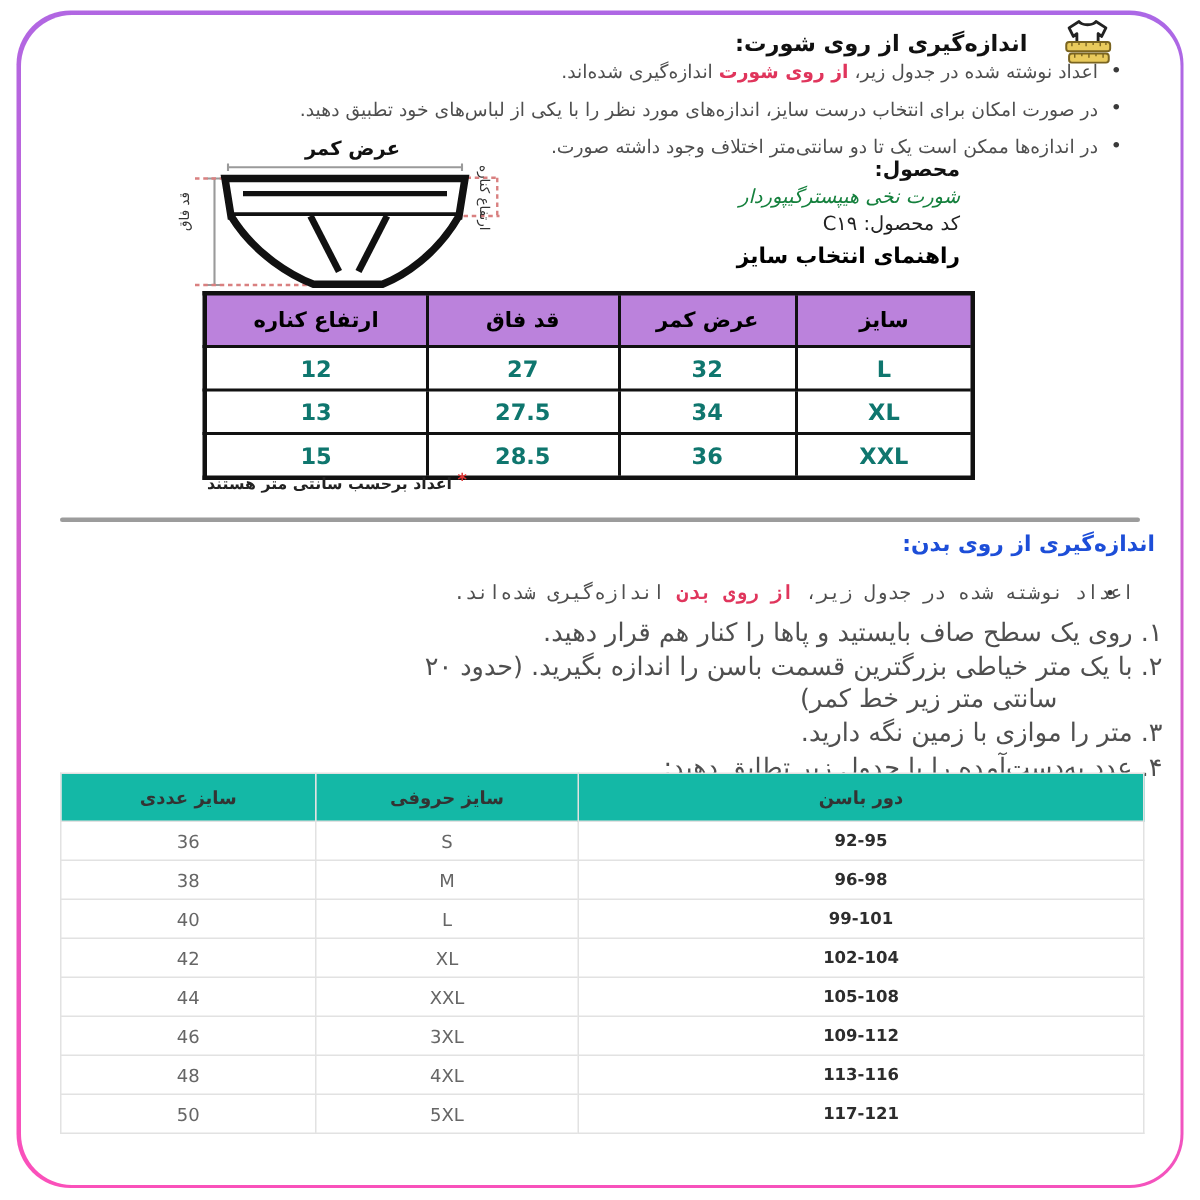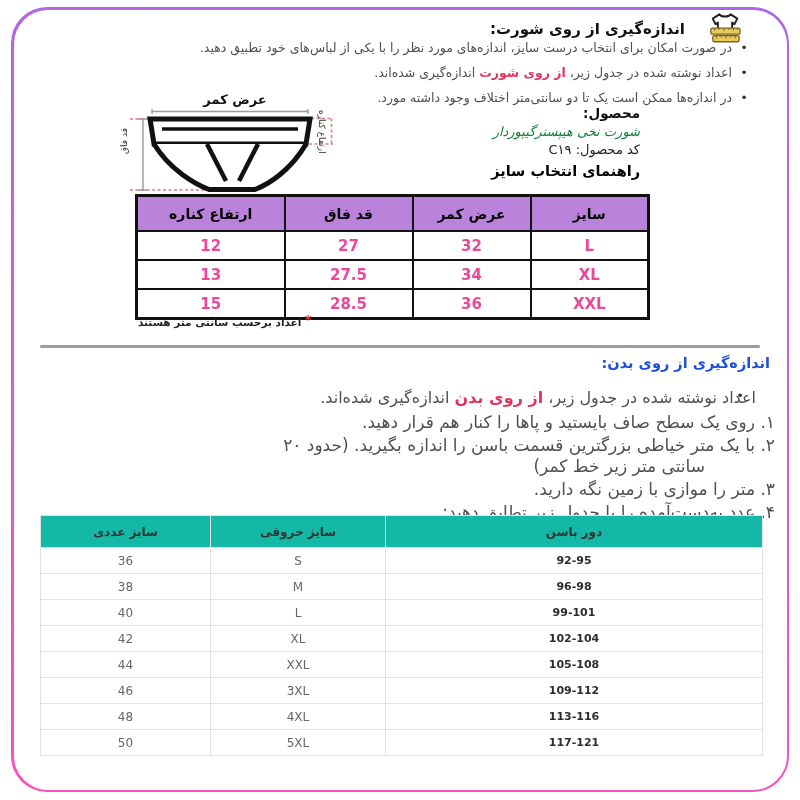--- a/index.html
+++ b/index.html
@@ -34,31 +34,31 @@
   .product{position:absolute;right:160px;top:104px;text-align:right;line-height:18.5px;}
   .product .p-label{font-size:13.5px;font-weight:bold;color:#111;text-align:right;}
   .product .p-name{font-size:13px;color:#15803d;font-style:italic;}
   .product .p-code{font-size:13px;color:#222;}
   .product .p-guide{font-size:14.5px;font-weight:bold;color:#000;margin-top:2px;}
   
   .size-table{position:absolute;left:135px;top:194px;width:512px;border-collapse:collapse;
     border:3px solid #111;table-layout:fixed;}
   .size-table th,.size-table td{border:2px solid #111;text-align:center;padding:0;}
   .size-table th{background:#bb82dc;color:#000;font-size:14px;font-weight:bold;height:33px;}
-  .size-table td{font-size:15px;font-weight:bold;color:#ec4899;height:27px;}
+  .size-table td{font-size:15px;font-weight:bold;color:#0f766e;height:27px;}
   
   .footnote{position:absolute;left:138px;top:313px;direction:rtl;font-size:10.5px;
     font-weight:bold;color:#222;}
   .footnote .star{color:#e03535;font-size:12px;vertical-align:2px;}
   
   .divider{position:absolute;left:40px;right:40px;top:345px;height:3px;background:#9c9c9c;border-radius:2px;}
   
   .s2-title{position:absolute;right:30px;top:355px;font-size:14.5px;font-weight:bold;color:#1d4ed8;}
   .s2-bullet{position:absolute;right:28px;top:388px;width:600px;text-align:right;
-    font-size:16px;color:#4f4f4f;padding-right:16px;}
+    font-size:13px;color:#4f4f4f;padding-right:16px;font-family:Liberation Mono, monospace;}
   .s2-bullet::before{content:"•";position:absolute;right:28px;color:#3a3a3a;font-size:13px;}
   .steps{position:absolute;right:25px;top:412px;width:500px;margin:0;padding:0;list-style:none;}
   .steps li{font-size:17px;line-height:21px;color:#4f4f4f;text-align:right;
     padding-right:70px;text-indent:-70px;margin-bottom:2px;}
   
   .body-table{position:absolute;left:40px;top:515px;width:722px;border-collapse:collapse;table-layout:fixed;}
   .body-table th,.body-table td{border:1px solid #e2e2e2;text-align:center;padding:0;}
   .body-table th{background:#14b8a6;font-size:12px;font-weight:bold;color:#333;height:31px;}
   .body-table td{height:25px;font-size:12px;color:#666;background:#fff;}
   .body-table td.hip{font-weight:bold;color:#2d2d2d;font-size:11px;}
@@ -77,23 +77,23 @@
       <rect x="5" y="17" width="31" height="6.5" rx="2" fill="#e9ca5c" stroke="#7a6420" stroke-width="1.4"></rect>
       <path d="M9,17 v3 M14,17 v2 M19,17 v3 M24,17 v2 M29,17 v3 M33,17 v2" stroke="#7a6420" stroke-width="1"></path>
       <rect x="7" y="25" width="28" height="6.5" rx="2" fill="#e9ca5c" stroke="#7a6420" stroke-width="1.4"></rect>
       <path d="M11,25 v3 M16,25 v2 M21,25 v3 M26,25 v2 M31,25 v3" stroke="#7a6420" stroke-width="1"></path>
     </g>
   </svg>
   <span class="title">اندازه‌گیری از روی شورت:</span>
 </div>
 
 <ul class="bullets">
+  <li><span>اعداد نوشته شده در جدول زیر، </span><span class="hl" style="color:#e0355c">از روی شورت</span><span> اندازه‌گیری شده‌اند.</span></li>
   <li><span>در صورت امکان برای انتخاب درست سایز، اندازه‌های مورد نظر را با یکی از لباس‌های خود تطبیق دهید.</span></li>
-  <li><span>اعداد نوشته شده در جدول زیر، </span><span class="hl" style="color:#e0355c">از روی شورت</span><span> اندازه‌گیری شده‌اند.</span></li>
-  <li><span>در اندازه‌ها ممکن است یک تا دو سانتی‌متر اختلاف وجود داشته مورد.</span></li>
+  <li><span>در اندازه‌ها ممکن است یک تا دو سانتی‌متر اختلاف وجود داشته صورت.</span></li>
 </ul>
 
 <div class="diagram">
   <div class="top-label">عرض کمر</div>
   <svg width="240" height="100" viewBox="0 0 240 100">
 
     <path d="M37,11 v5 M37,13.5 H193 M193,11 v5" stroke="#9a9a9a" stroke-width="1.4" fill="none"></path>
 
     <path d="M23,21 h9 M28,21 V92 M23,92 h9" stroke="#9a9a9a" stroke-width="1.4" fill="none"></path>
     <path d="M15,21 H34" stroke="#d98080" stroke-width="1.6" stroke-dasharray="3,2.5" fill="none"></path>

